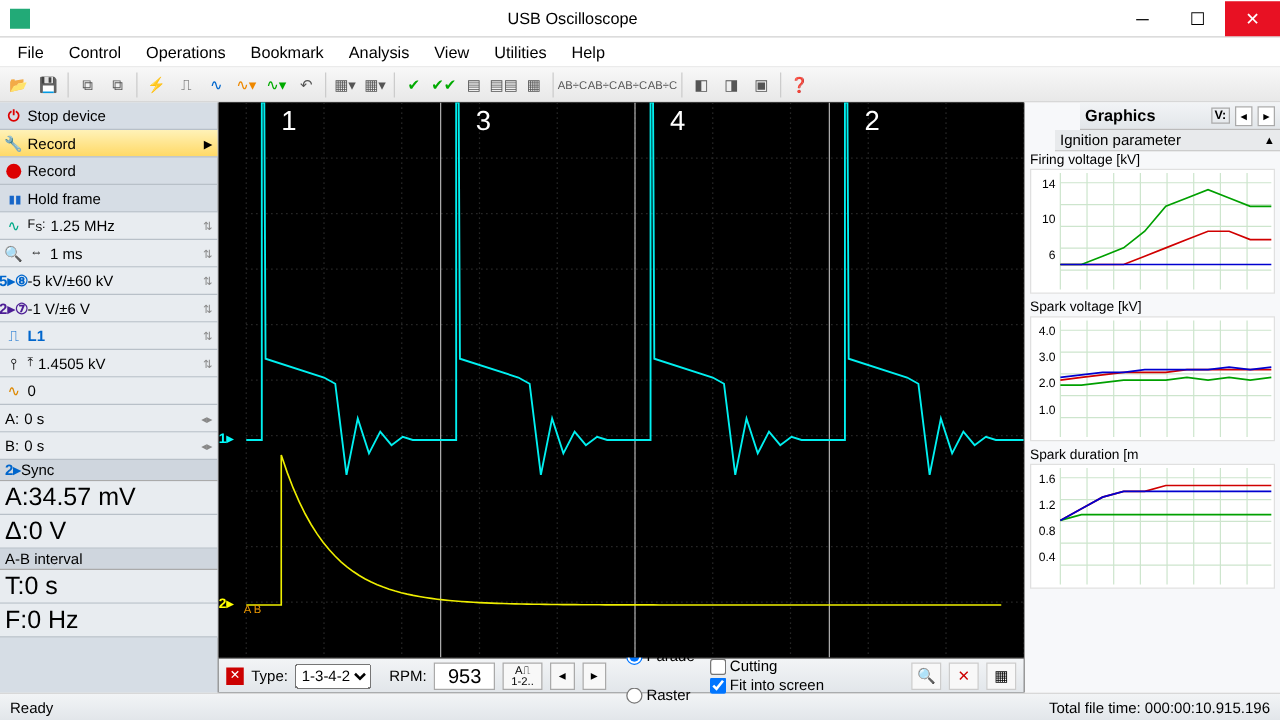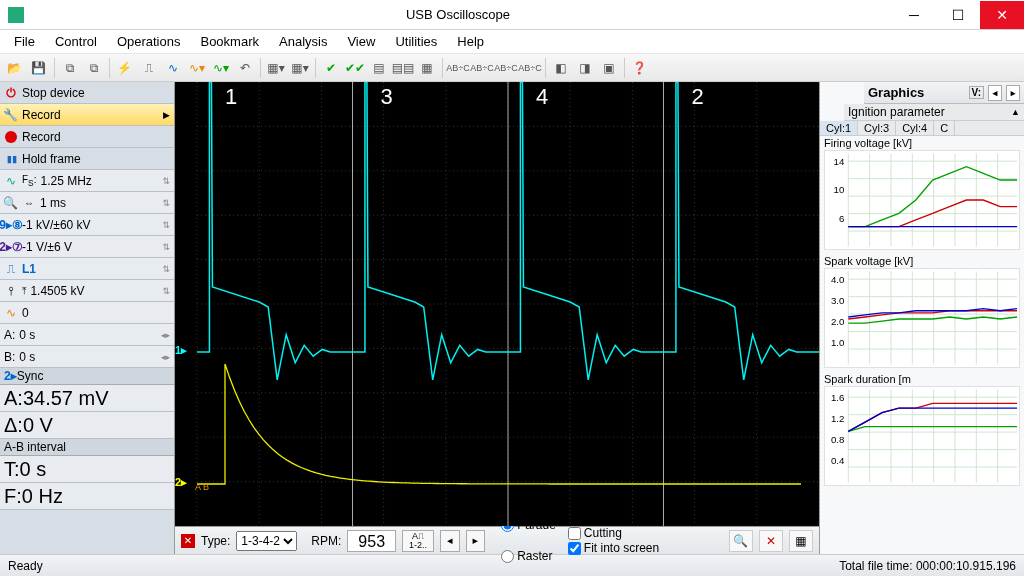--- a/index.html
+++ b/index.html
@@ -157,22 +157,22 @@
       <span class="row-text">1.25 MHz</span>
       <span style="font-size:9px;color:#888">⇅</span>
     </div>
     <div class="lp-row lp-measure">
       <span class="row-icon">🔍</span>
       <span class="row-icon" style="font-size:10px">⇔</span>
       <span class="row-text">1 ms</span>
       <span style="font-size:9px;color:#888">⇅</span>
     </div>
     <div class="lp-row lp-measure">
-      <span class="row-icon" style="color:#06c;font-weight:bold">9▸⑧</span>
-      <span class="row-text">-1 kV/±60 kV</span>
+      <span class="row-icon" style="color:#06c;font-weight:bold">5▸⑧</span>
+      <span class="row-text">-5 kV/±60 kV</span>
       <span style="font-size:9px;color:#888">⇅</span>
     </div>
     <div class="lp-row lp-measure">
       <span class="row-icon" style="color:#4c1d95;font-weight:bold">2▸⑦</span>
       <span class="row-text">-1 V/±6 V</span>
       <span style="font-size:9px;color:#888">⇅</span>
     </div>
     <div class="lp-row lp-measure">
       <span class="row-icon" style="color:#06c">⎍</span>
       <span class="row-text" style="color:#06c;font-weight:bold">L1</span>
@@ -292,26 +292,20 @@
     <div class="rp-header">
       <span>Graphics</span>
       <span style="flex:1"></span>
       <span style="border:1px solid #aaa;padding:0 2px;font-size:10px">V:</span>
       <span class="nav-btn">◂</span>
       <span class="nav-btn">▸</span>
     </div>
     <div class="rp-params-title">
       <span>Ignition parameter</span>
       <span class="up-arrow">▲</span>
-    </div>
-    <div class="rp-cyl-tabs">
-      <div class="tab active">Cyl:1</div>
-      <div class="tab">Cyl:3</div>
-      <div class="tab">Cyl:4</div>
-      <div class="tab">C</div>
     </div>
     <div id="mini-charts">
         <div class="mini-chart-title">Firing voltage [kV]</div>
         <div class="mini-chart"><svg viewBox="0 0 200 100">
             <line x1="24" x2="198" y1="10" y2="10" stroke="#cde5cd"></line>
             <line x1="24" x2="198" y1="28" y2="28" stroke="#cde5cd"></line>
             <line x1="24" x2="198" y1="46" y2="46" stroke="#cde5cd"></line>
             <line x1="24" x2="198" y1="64" y2="64" stroke="#cde5cd"></line>
             <line x1="24" x2="198" y1="82" y2="82" stroke="#cde5cd"></line>
             <line x1="24" x2="24" y1="2" y2="98" stroke="#cde5cd"></line>

